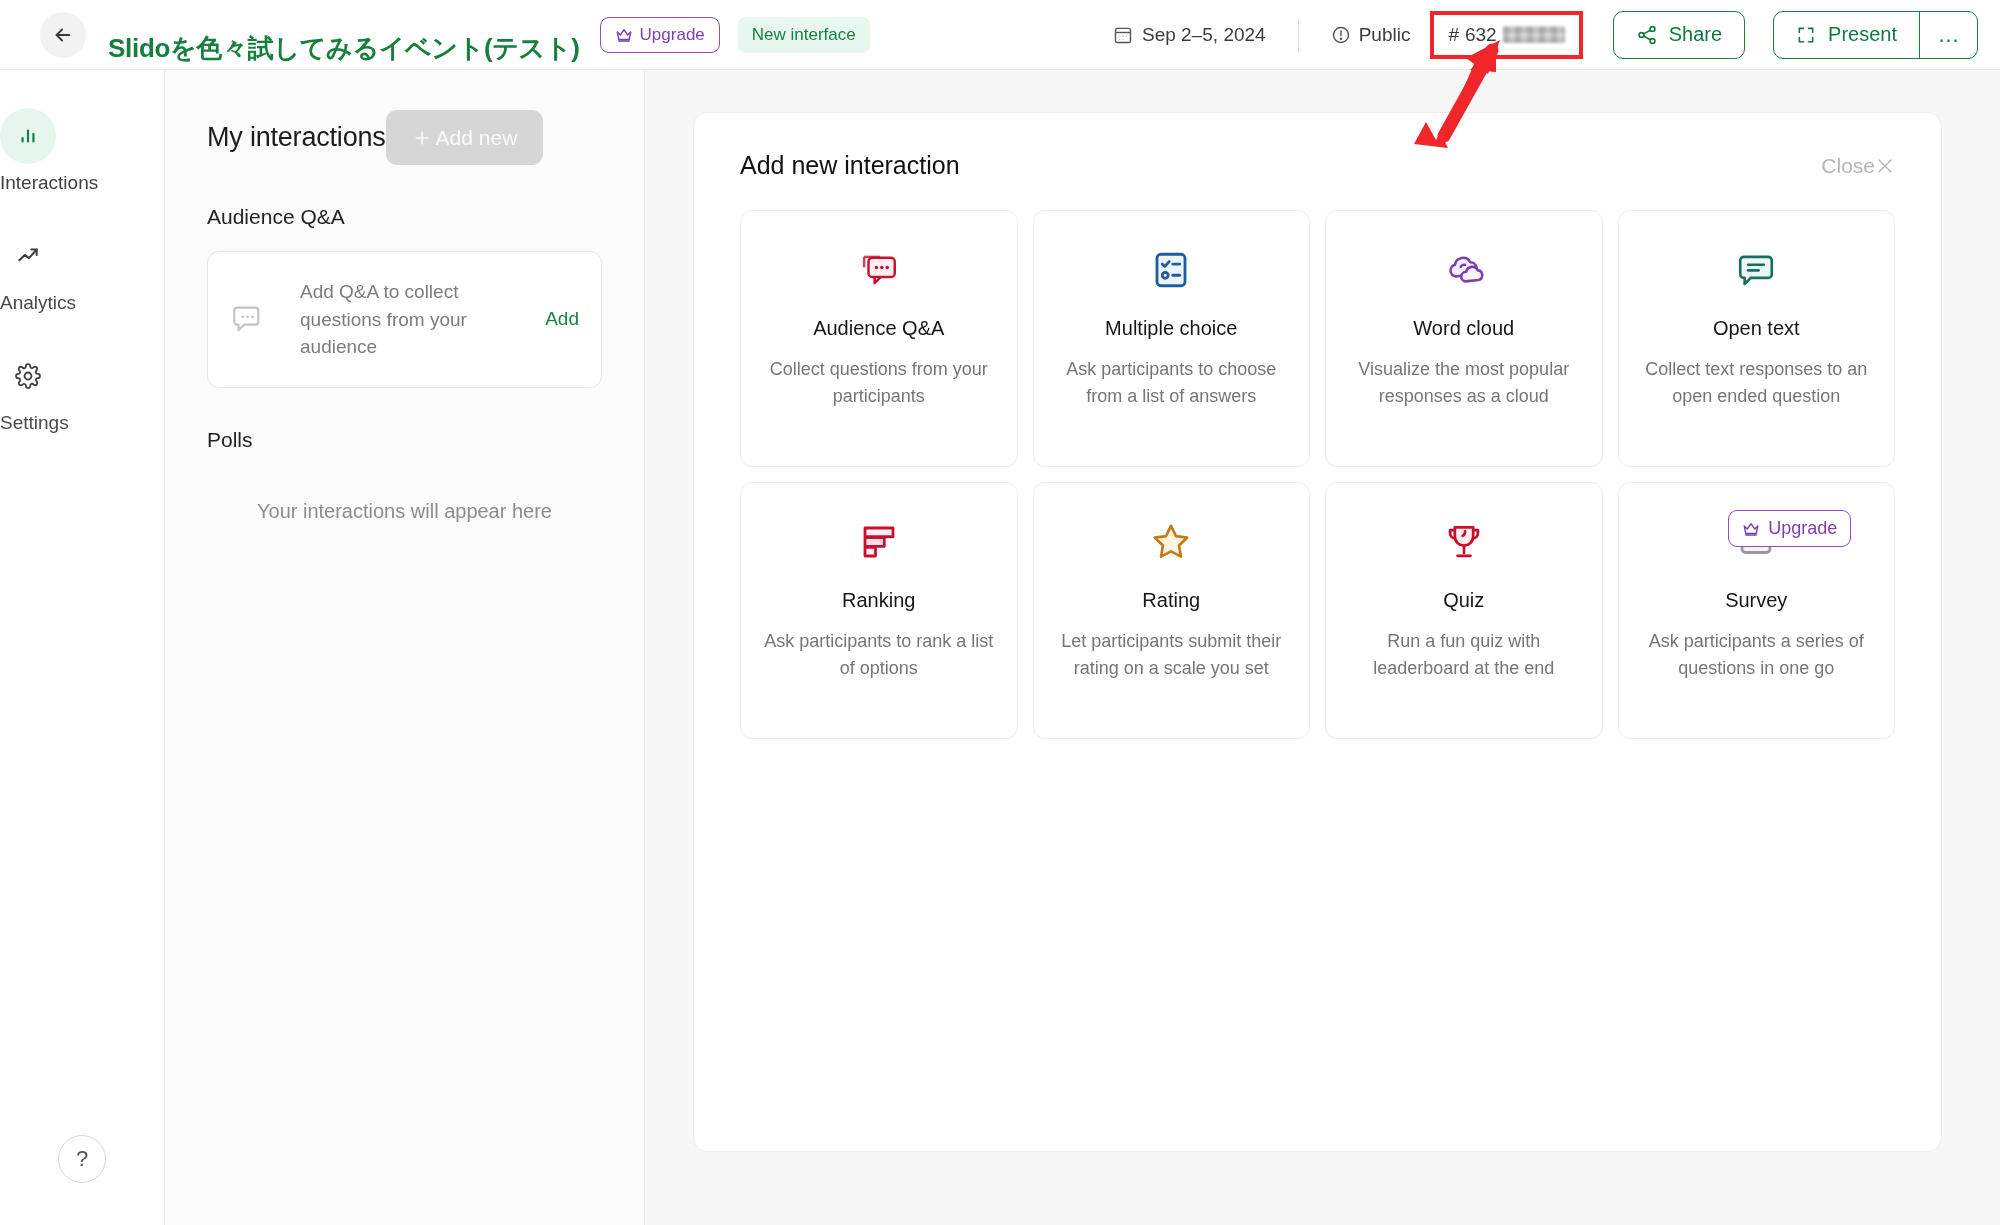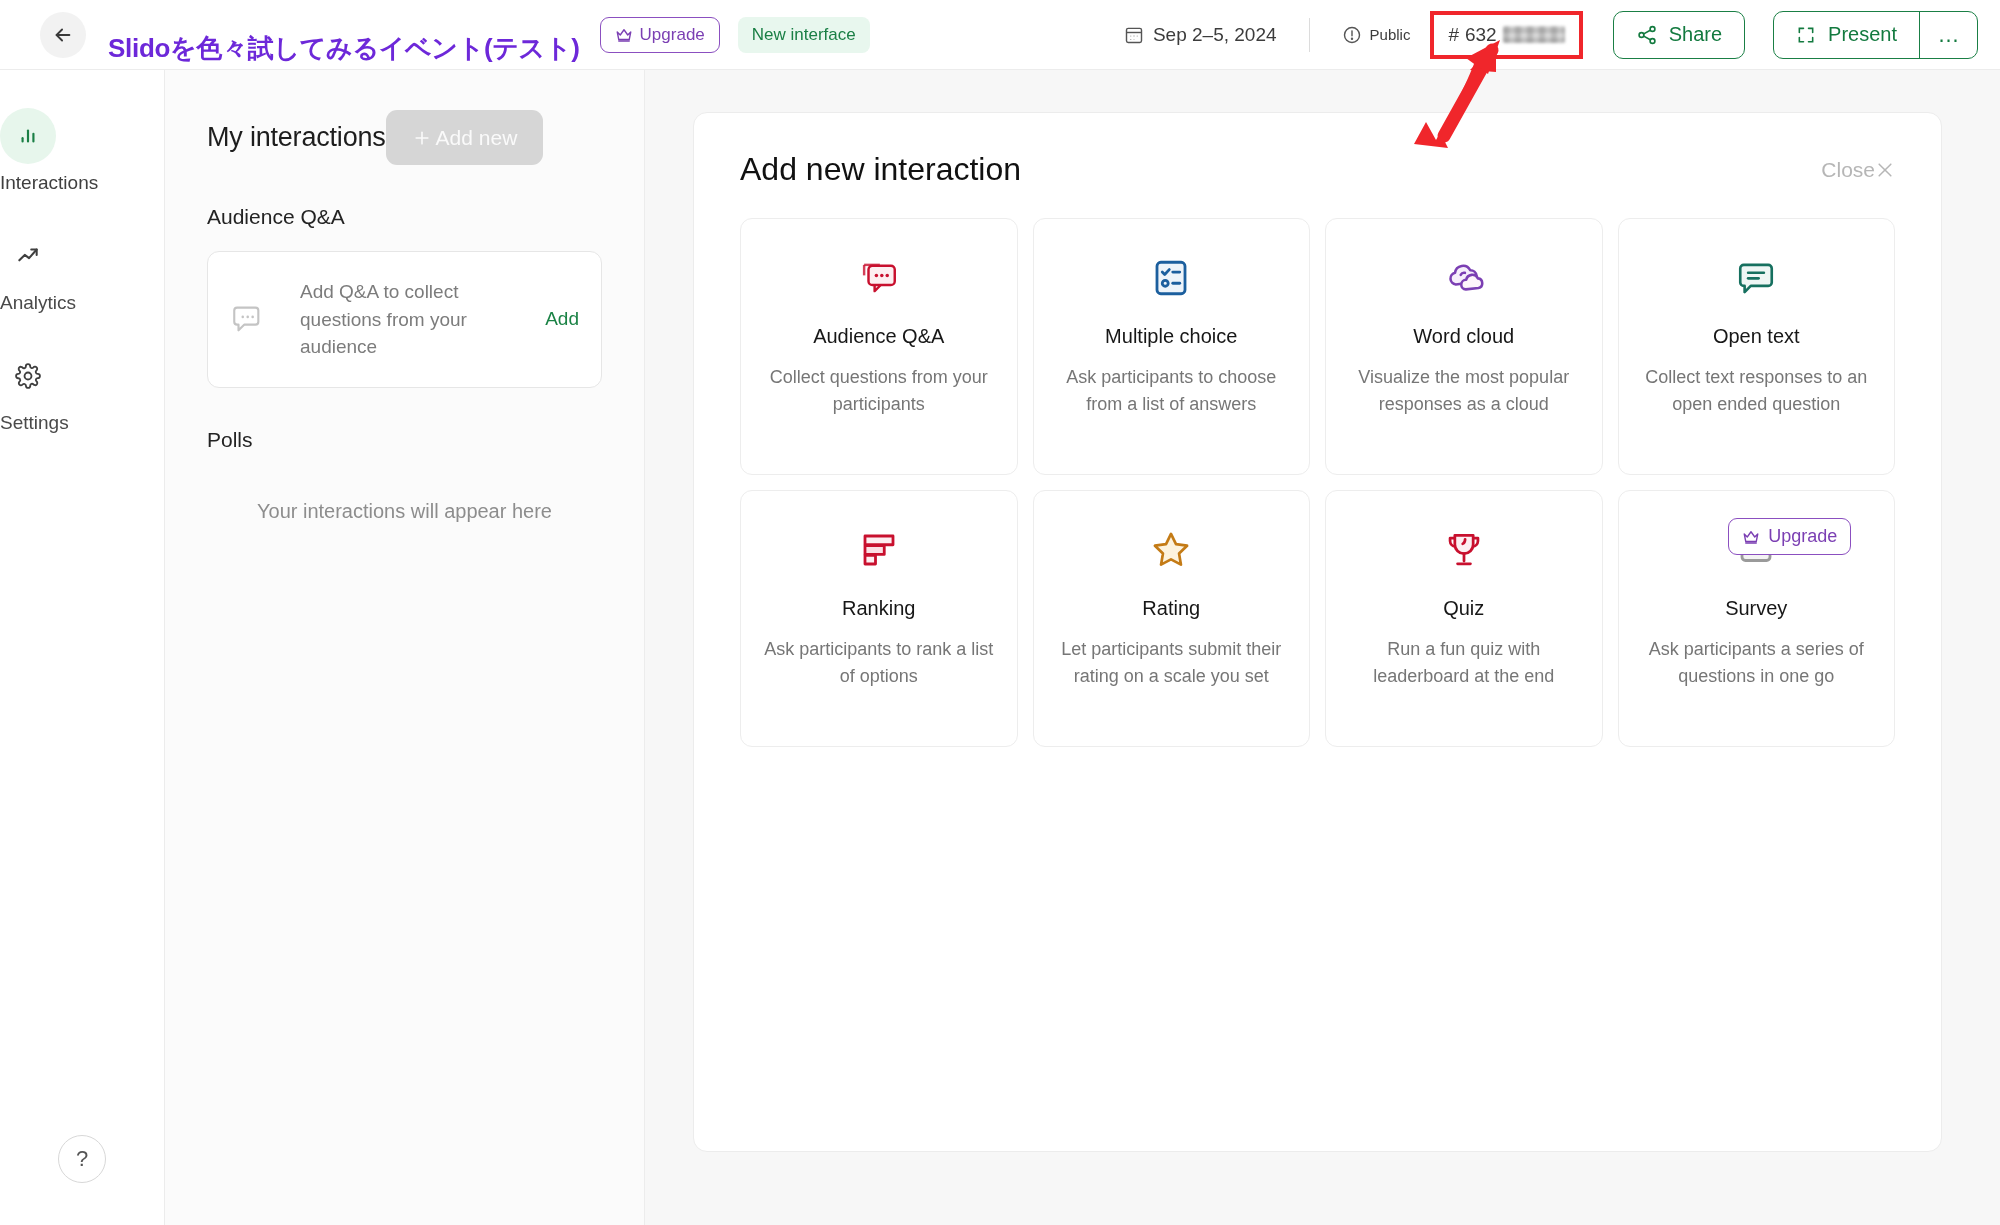--- a/index.html
+++ b/index.html
@@ -21,21 +21,21 @@
     position: relative; z-index: 5;
   }
   .back-btn {
     width: 46px; height: 46px; border-radius: 50%;
     background: #f2f2f2; border: none;
     display: flex; align-items: center; justify-content: center;
     color: #3a3a3a; font-size: 22px; cursor: pointer; flex: 0 0 46px;
   }
   .event-title {
     margin-left: 22px;
-    font-size: 26px; font-weight: bold; color: #6d28d9;
+    font-size: 26px; font-weight: bold; color: #15803d;
     letter-spacing: -0.3px; white-space: nowrap; margin-top: 28px;
   }
   .upgrade-pill {
     margin-left: 20px;
     display: inline-flex; align-items: center; gap: 7px;
     height: 36px; padding: 0 14px;
     border: 1.5px solid #8b4fc0; border-radius: 9px;
     color: #7b3fb3; font-size: 17px; background: #fff; cursor: pointer;
     white-space: nowrap;
   }
@@ -50,21 +50,21 @@
     margin-left: auto; display: flex; align-items: center; gap: 12px;
   }
   .meta-date {
     display: inline-flex; align-items: center; gap: 9px;
     color: #3c3c3c; font-size: 19px; white-space: nowrap;
     padding-right: 20px;
   }
   .meta-sep { width: 1px; height: 34px; background: #dcdcdc; }
   .meta-public {
     display: inline-flex; align-items: center; gap: 8px;
-    color: #3c3c3c; font-size: 15px; white-space: nowrap;
+    color: #3c3c3c; font-size: 19px; white-space: nowrap;
     padding: 0 12px 0 20px;
   }
   .event-code-wrap {
     position: relative;
     padding: 9px 14px;
     margin: 0 6px 0 0;
     display: inline-flex; align-items: center; gap: 6px;
     font-size: 19px; color: #3c3c3c; white-space: nowrap;
     outline: 4px solid #f0262b;
     background: #fff;
@@ -165,21 +165,21 @@
   
   .main {
     flex: 1; background: #f7f7f7;
     padding: 42px 58px 0 48px; min-width: 0;
   }
   .panel {
     background: #fff; border: 1px solid #ececec; border-radius: 14px;
     height: 1040px; padding: 38px 46px;
   }
   .panel-head { display: flex; align-items: center; justify-content: space-between; }
-  .panel-title { font-size: 32px; color: #111; }
+  .panel-title { font-size: 25px; color: #111; }
   .close-btn {
     display: inline-flex; align-items: center; 
     color: #b6b6b6; font-size: 21px; cursor: pointer;
   }
   .grid {
     margin-top: 30px;
     display: grid; grid-template-columns: repeat(4, 1fr); gap: 15px;
   }
   .card {
     border: 1px solid #ededed; border-radius: 12px; background: #fff;

